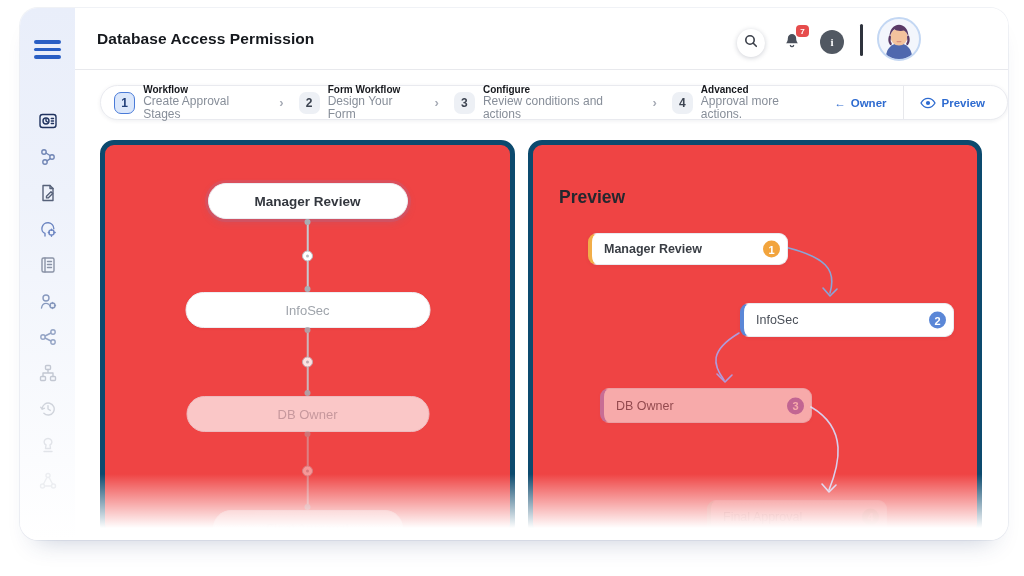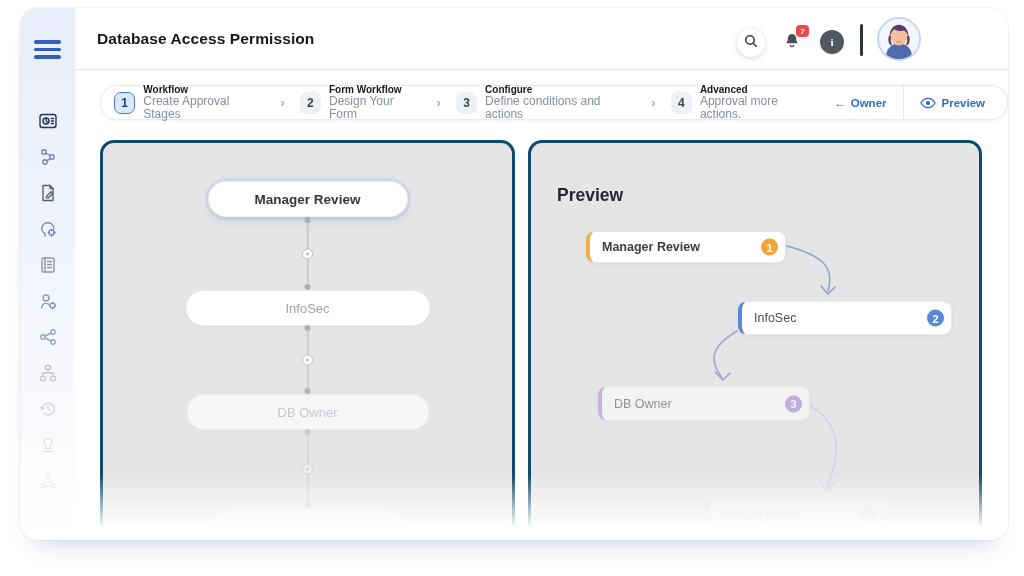--- a/index.html
+++ b/index.html
@@ -55,21 +55,21 @@
   .step-label { font-size:10px; font-weight:700; color:#16181d; line-height:1.15; }
   .step-sub { font-size:12px; color:#878e99; line-height:1.1; }
   .step-sep { margin:0 15px; color:#a6abb5; font-size:13px; font-weight:700; }
   .stepper-right { margin-left:auto; display:flex; align-items:center; height:100%; }
   .back-link { display:flex; align-items:center; gap:5px; color:#2e6bd0; font-size:11.5px; font-weight:700; cursor:pointer; padding:0 16px; }
   .preview-btn { display:flex; align-items:center; gap:6px; color:#2e6bd0; font-size:11.5px; font-weight:700; cursor:pointer;
                  border-left:1px solid #e7e8ec; height:100%; padding:0 22px 0 16px; }
   .eye-icon svg, .back-arrow { display:block; }
 
   
-  .panel { position:absolute; background:#e5e5e5; border:3px solid #0c4a6e; border-radius:14px; }
+  .panel { position:absolute; background:#ef4444; border:5px solid #0c4a6e; border-radius:14px; }
   .wf-panel { left:80px; top:132px; width:415px; height:398px; }
   .pv-panel { left:508px; top:132px; width:454px; height:398px; }
 
   
   .wf-pill { position:absolute; left:50%; transform:translateX(-50%); height:36px; border-radius:18px;
              background:#fff; border:1px solid #eceef3; display:flex; align-items:center; justify-content:center;
              font-size:13px; cursor:pointer; }
   .wf-pill-1 { top:38px; width:200px; font-weight:700; color:#33373e; font-size:13.5px;
                box-shadow:0 0 0 3px rgba(120,150,230,.13), 0 3px 9px rgba(100,120,170,.2); }
   .wf-pill-2 { top:147px; width:245px; color:#9fa4ab; box-shadow:0 1px 3px rgba(0,0,0,.05); }
@@ -257,21 +257,21 @@
         <span>
             <span class="step-label" style="display:block">Form Workflow</span>
         <span class="step-sub" style="display:block">Design Your Form</span>
           </span>
       </div>
       <span class="step-sep">›</span>
       <div class="step">
         <span class="step-num">3</span>
         <span>
             <span class="step-label" style="display:block">Configure</span>
-        <span class="step-sub" style="display:block">Define conditions and actions</span>
+        <span class="step-sub" style="display:block">Review conditions and actions</span>
           </span>
       </div>
       <span class="step-sep">›</span>
       <div class="step">
         <span class="step-num">4</span>
         <span>
             <span class="step-label" style="display:block">Advanced</span>
         <span class="step-sub" style="display:block">Approval more actions.</span>
           </span>
       </div>

